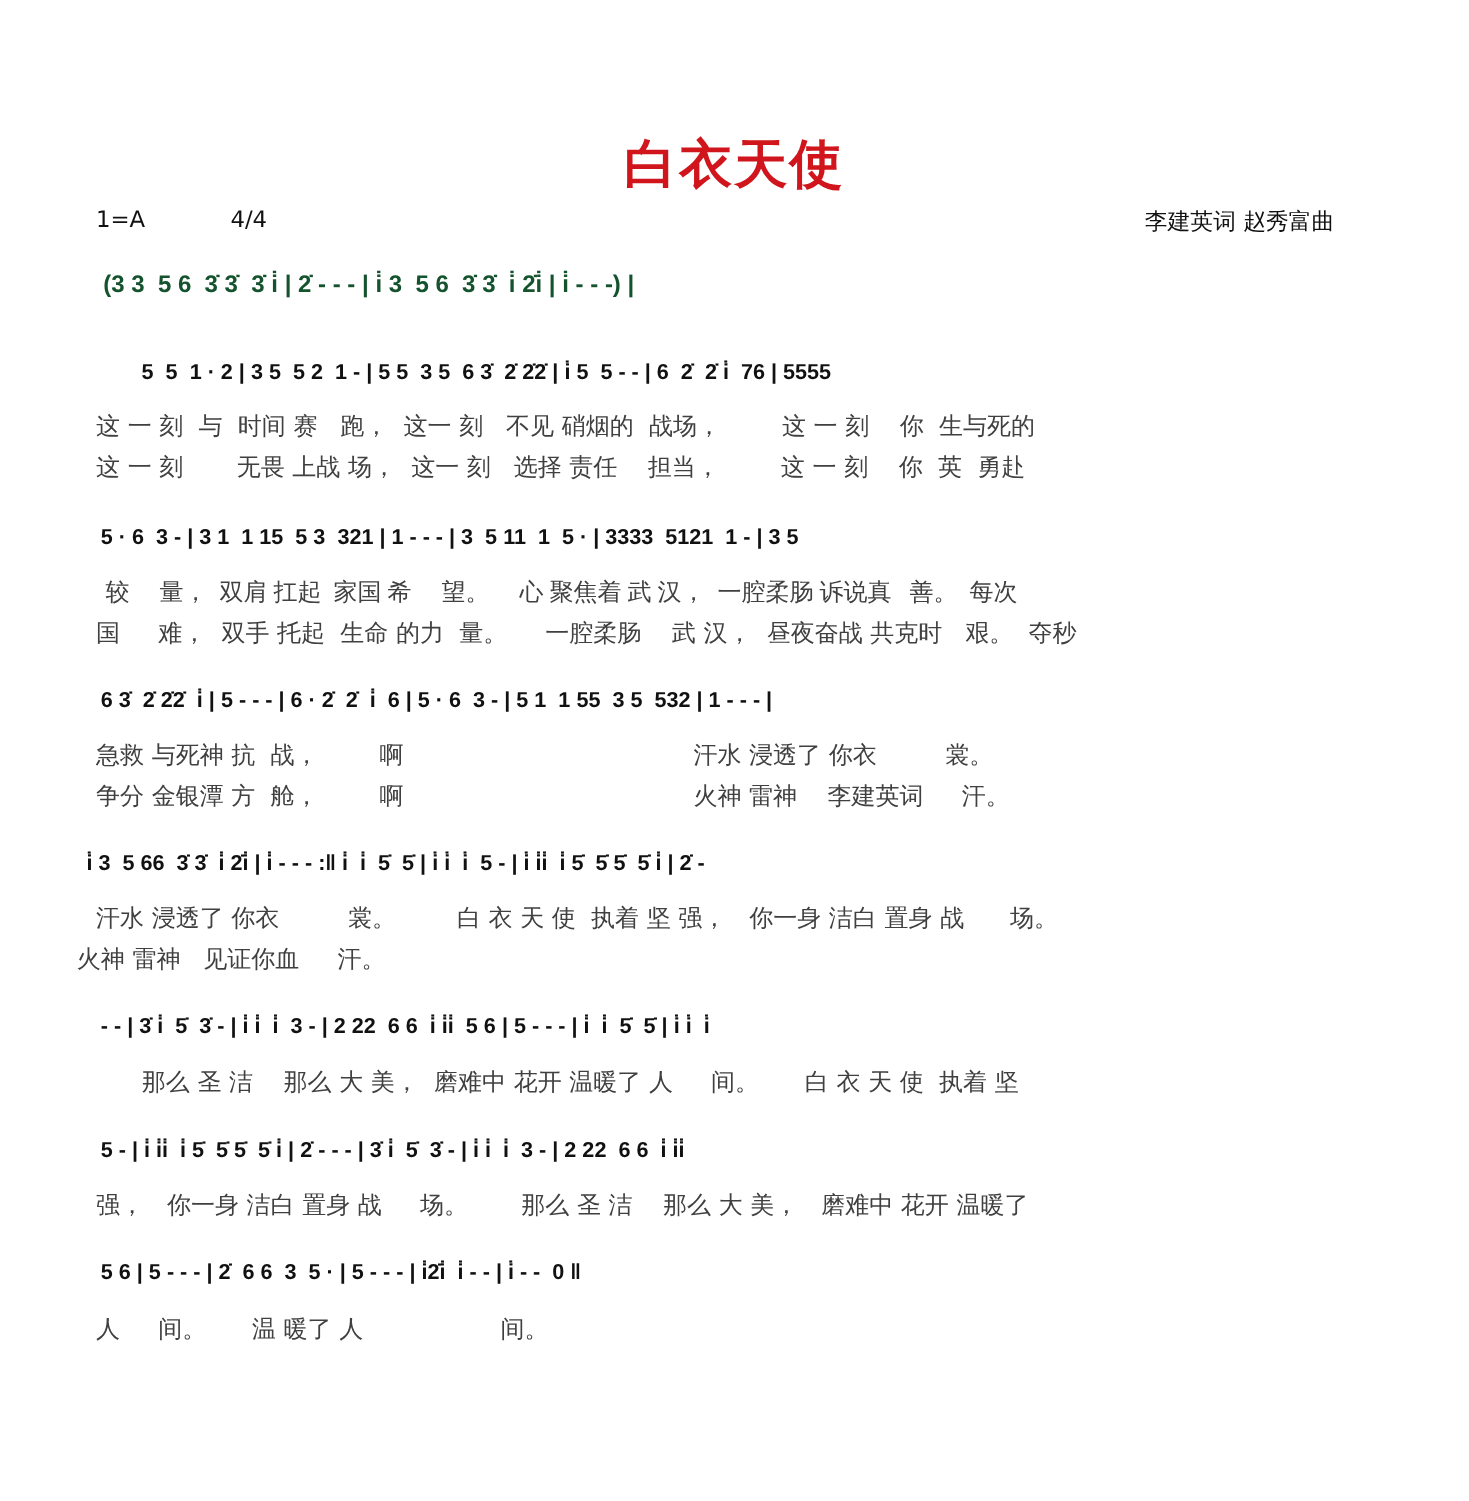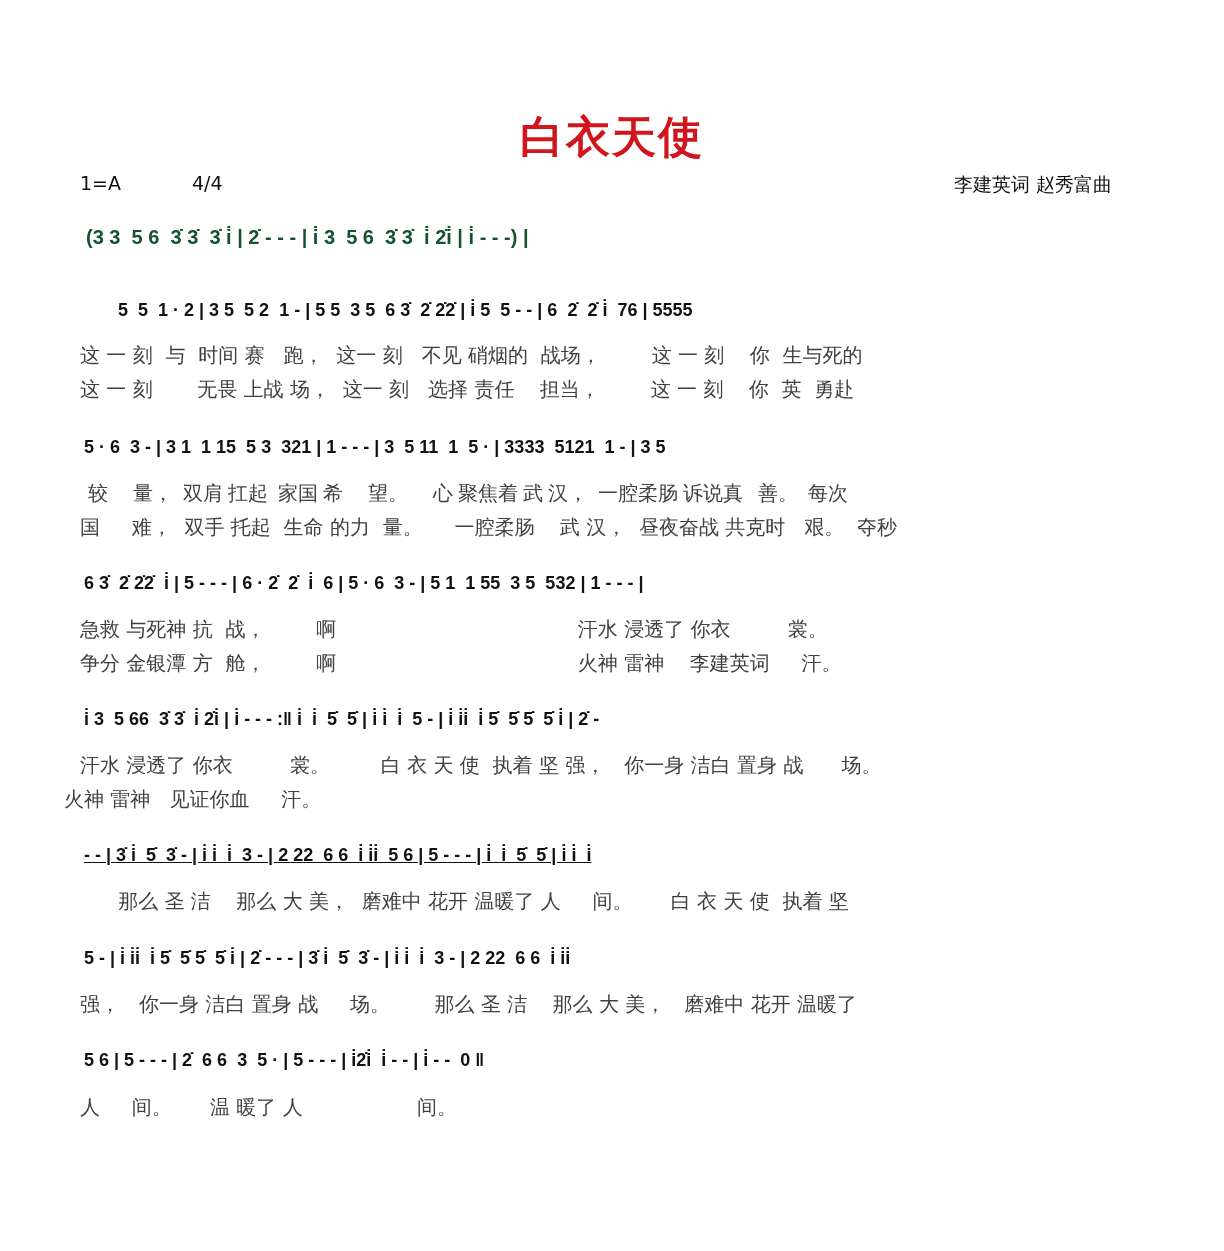--- a/index.html
+++ b/index.html
@@ -38,27 +38,27 @@
   <div class="lyric" style="left:80px;top:77px;">国     难，  双手 托起  生命 的力  量。     一腔柔肠    武 汉，  昼夜奋战 共克时   艰。  夺秒</div>
 </div>
 
 <div class="row" style="top:573px;">
   <div class="notes" style="left:84px;top:0;">6 3̇  2̇ 2̇2̇  i̇ | 5 - - - | 6 · 2̇  2̇  i̇  6 | 5 · 6  3 - | 5 1  1 55  3 5  532 | 1 - - - |</div>
   <div class="lyric" style="left:80px;top:43px;">急救 与死神 抗  战，        啊                                      汗水 浸透了 你衣         裳。</div>
   <div class="lyric" style="left:80px;top:77px;">争分 金银潭 方  舱，        啊                                      火神 雷神    李建英词     汗。</div>
 </div>
 
 <div class="row" style="top:709px;">
-  <div class="notes" style="left:84px;top:0;text-align:right;">i̇ 3  5 66  3̇ 3̇  i̇ 2̇i̇ | i̇ - - - :‖ i̇  i̇  5̇  5̇ | i̇ i̇  i̇  5 - | i̇ i̇i̇  i̇ 5̇  5̇ 5̇  5̇ i̇ | 2̇ -</div>
+  <div class="notes" style="left:72px;top:0;text-align:right;">i̇ 3  5 66  3̇ 3̇  i̇ 2̇i̇ | i̇ - - - :‖ i̇  i̇  5̇  5̇ | i̇ i̇  i̇  5 - | i̇ i̇i̇  i̇ 5̇  5̇ 5̇  5̇ i̇ | 2̇ -</div>
   <div class="lyric" style="left:80px;top:43px;">汗水 浸透了 你衣         裳。        白 衣 天 使  执着 坚 强，   你一身 洁白 置身 战      场。</div>
   <div class="lyric" style="left:64px;top:77px;">火神 雷神   见证你血     汗。</div>
 </div>
 
 <div class="row" style="top:845px;">
-  <div class="notes" style="left:84px;top:0;text-decoration:underline;">- - | 3̇ i̇  5̇  3̇ - | i̇ i̇  i̇  3 - | 2 22  6 6  i̇ i̇i̇  5 6 | 5 - - - | i̇  i̇  5̇  5̇ | i̇ i̇  i̇</div>
+  <div class="notes" style="left:84px;top:0;">- - | 3̇ i̇  5̇  3̇ - | i̇ i̇  i̇  3 - | 2 22  6 6  i̇ i̇i̇  5 6 | 5 - - - | i̇  i̇  5̇  5̇ | i̇ i̇  i̇</div>
   <div class="lyric" style="left:80px;top:43px;">      那么 圣 洁    那么 大 美，  磨难中 花开 温暖了 人     间。      白 衣 天 使  执着 坚</div>
 </div>
 
 <div class="row" style="top:948px;">
   <div class="notes" style="left:84px;top:0;">5 - | i̇ i̇i̇  i̇ 5̇  5̇ 5̇  5̇ i̇ | 2̇ - - - | 3̇ i̇  5̇  3̇ - | i̇ i̇  i̇  3 - | 2 22  6 6  i̇ i̇i̇</div>
   <div class="lyric" style="left:80px;top:43px;">强，   你一身 洁白 置身 战     场。       那么 圣 洁    那么 大 美，   磨难中 花开 温暖了</div>
 </div>
 
 <div class="row" style="top:1050px;">
   <div class="notes" style="left:84px;top:0;">5 6 | 5 - - - | 2̇  6 6  3  5 · | 5 - - - | i̇2̇i̇  i̇ - - | i̇ - -  0 ‖</div>

